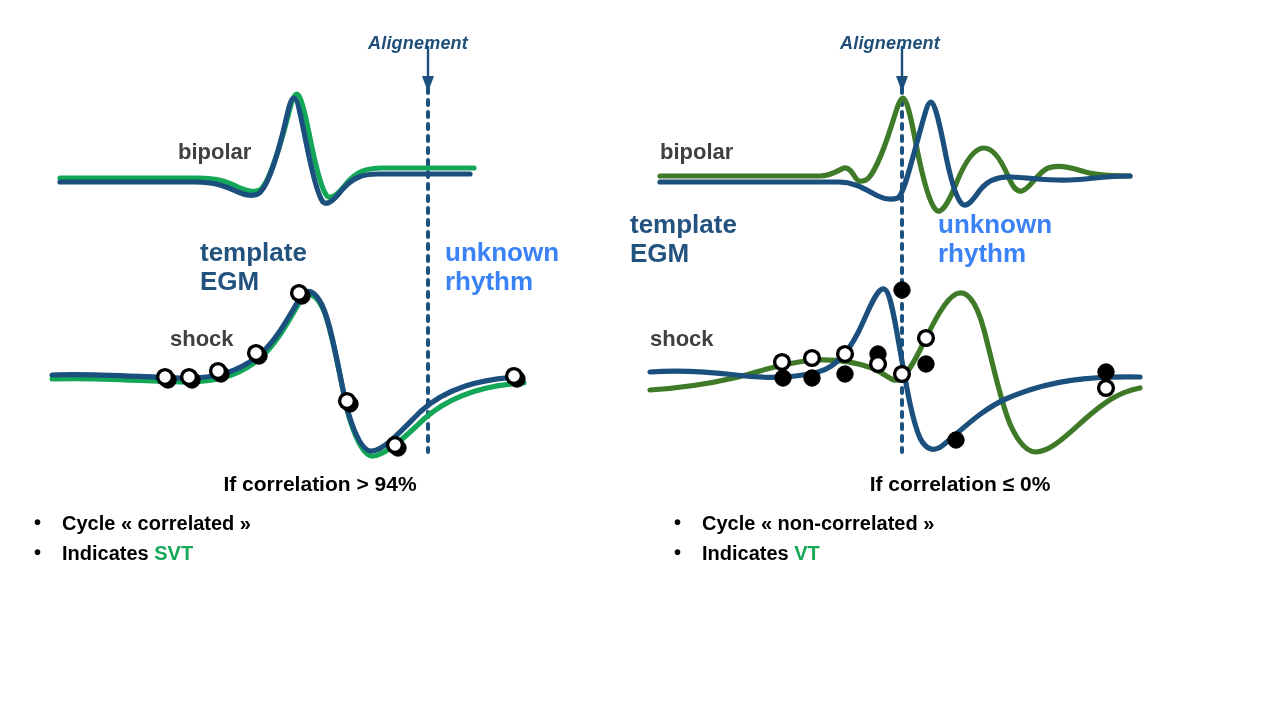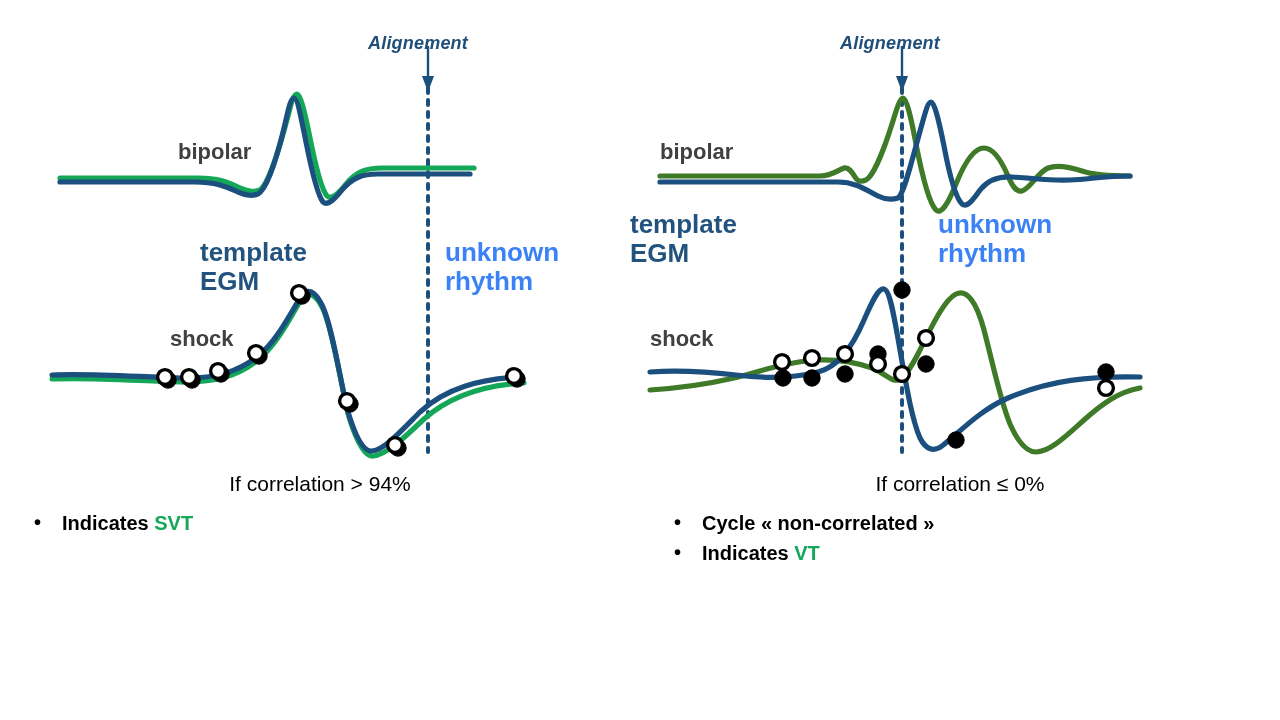--- a/index.html
+++ b/index.html
@@ -73,21 +73,21 @@
   .big-label.template { color: #22537f; }
   .big-label.unknown  { color: #3b82f6; }
 
   
   .caption {
     position: absolute;
     width: 620px;
   }
   .caption-title {
     font-size: 21px;
-    font-weight: normal;
+    font-weight: bold;
     color: #000000;
     text-align: center;
     margin: 0;
   }
   .bullets {
     margin: 16px 0 0 0;
     padding: 0;
     list-style: none;
   }
   .bullets li {
@@ -153,20 +153,21 @@
         <circle cx="256" cy="353" r="7.4" fill="#ffffff" stroke="#000000" stroke-width="3.4"></circle>
         <circle cx="299" cy="293" r="7.4" fill="#ffffff" stroke="#000000" stroke-width="3.4"></circle>
         <circle cx="347" cy="401" r="7.4" fill="#ffffff" stroke="#000000" stroke-width="3.4"></circle>
         <circle cx="395" cy="445" r="7.4" fill="#ffffff" stroke="#000000" stroke-width="3.4"></circle>
         <circle cx="514" cy="376" r="7.4" fill="#ffffff" stroke="#000000" stroke-width="3.4"></circle>
       </svg>
 
     <div class="caption" style="left:10px; top:472px;">
       <p class="caption-title">If correlation &gt; 94%</p>
       <ul class="bullets" id="bullets-left">
+          <li><span>Cycle « correlated »</span></li>
           <li><span>Indicates </span><span class="hl-green">SVT</span></li>
         </ul>
     </div>
   </div>
 
   <div class="panel" id="panel-right">
 
     <div class="lbl alignement-label" style="left:200px; top:33px;">Alignement</div>
 
     <div class="lbl side-label" style="left:20px; top:140px;">bipolar</div>

